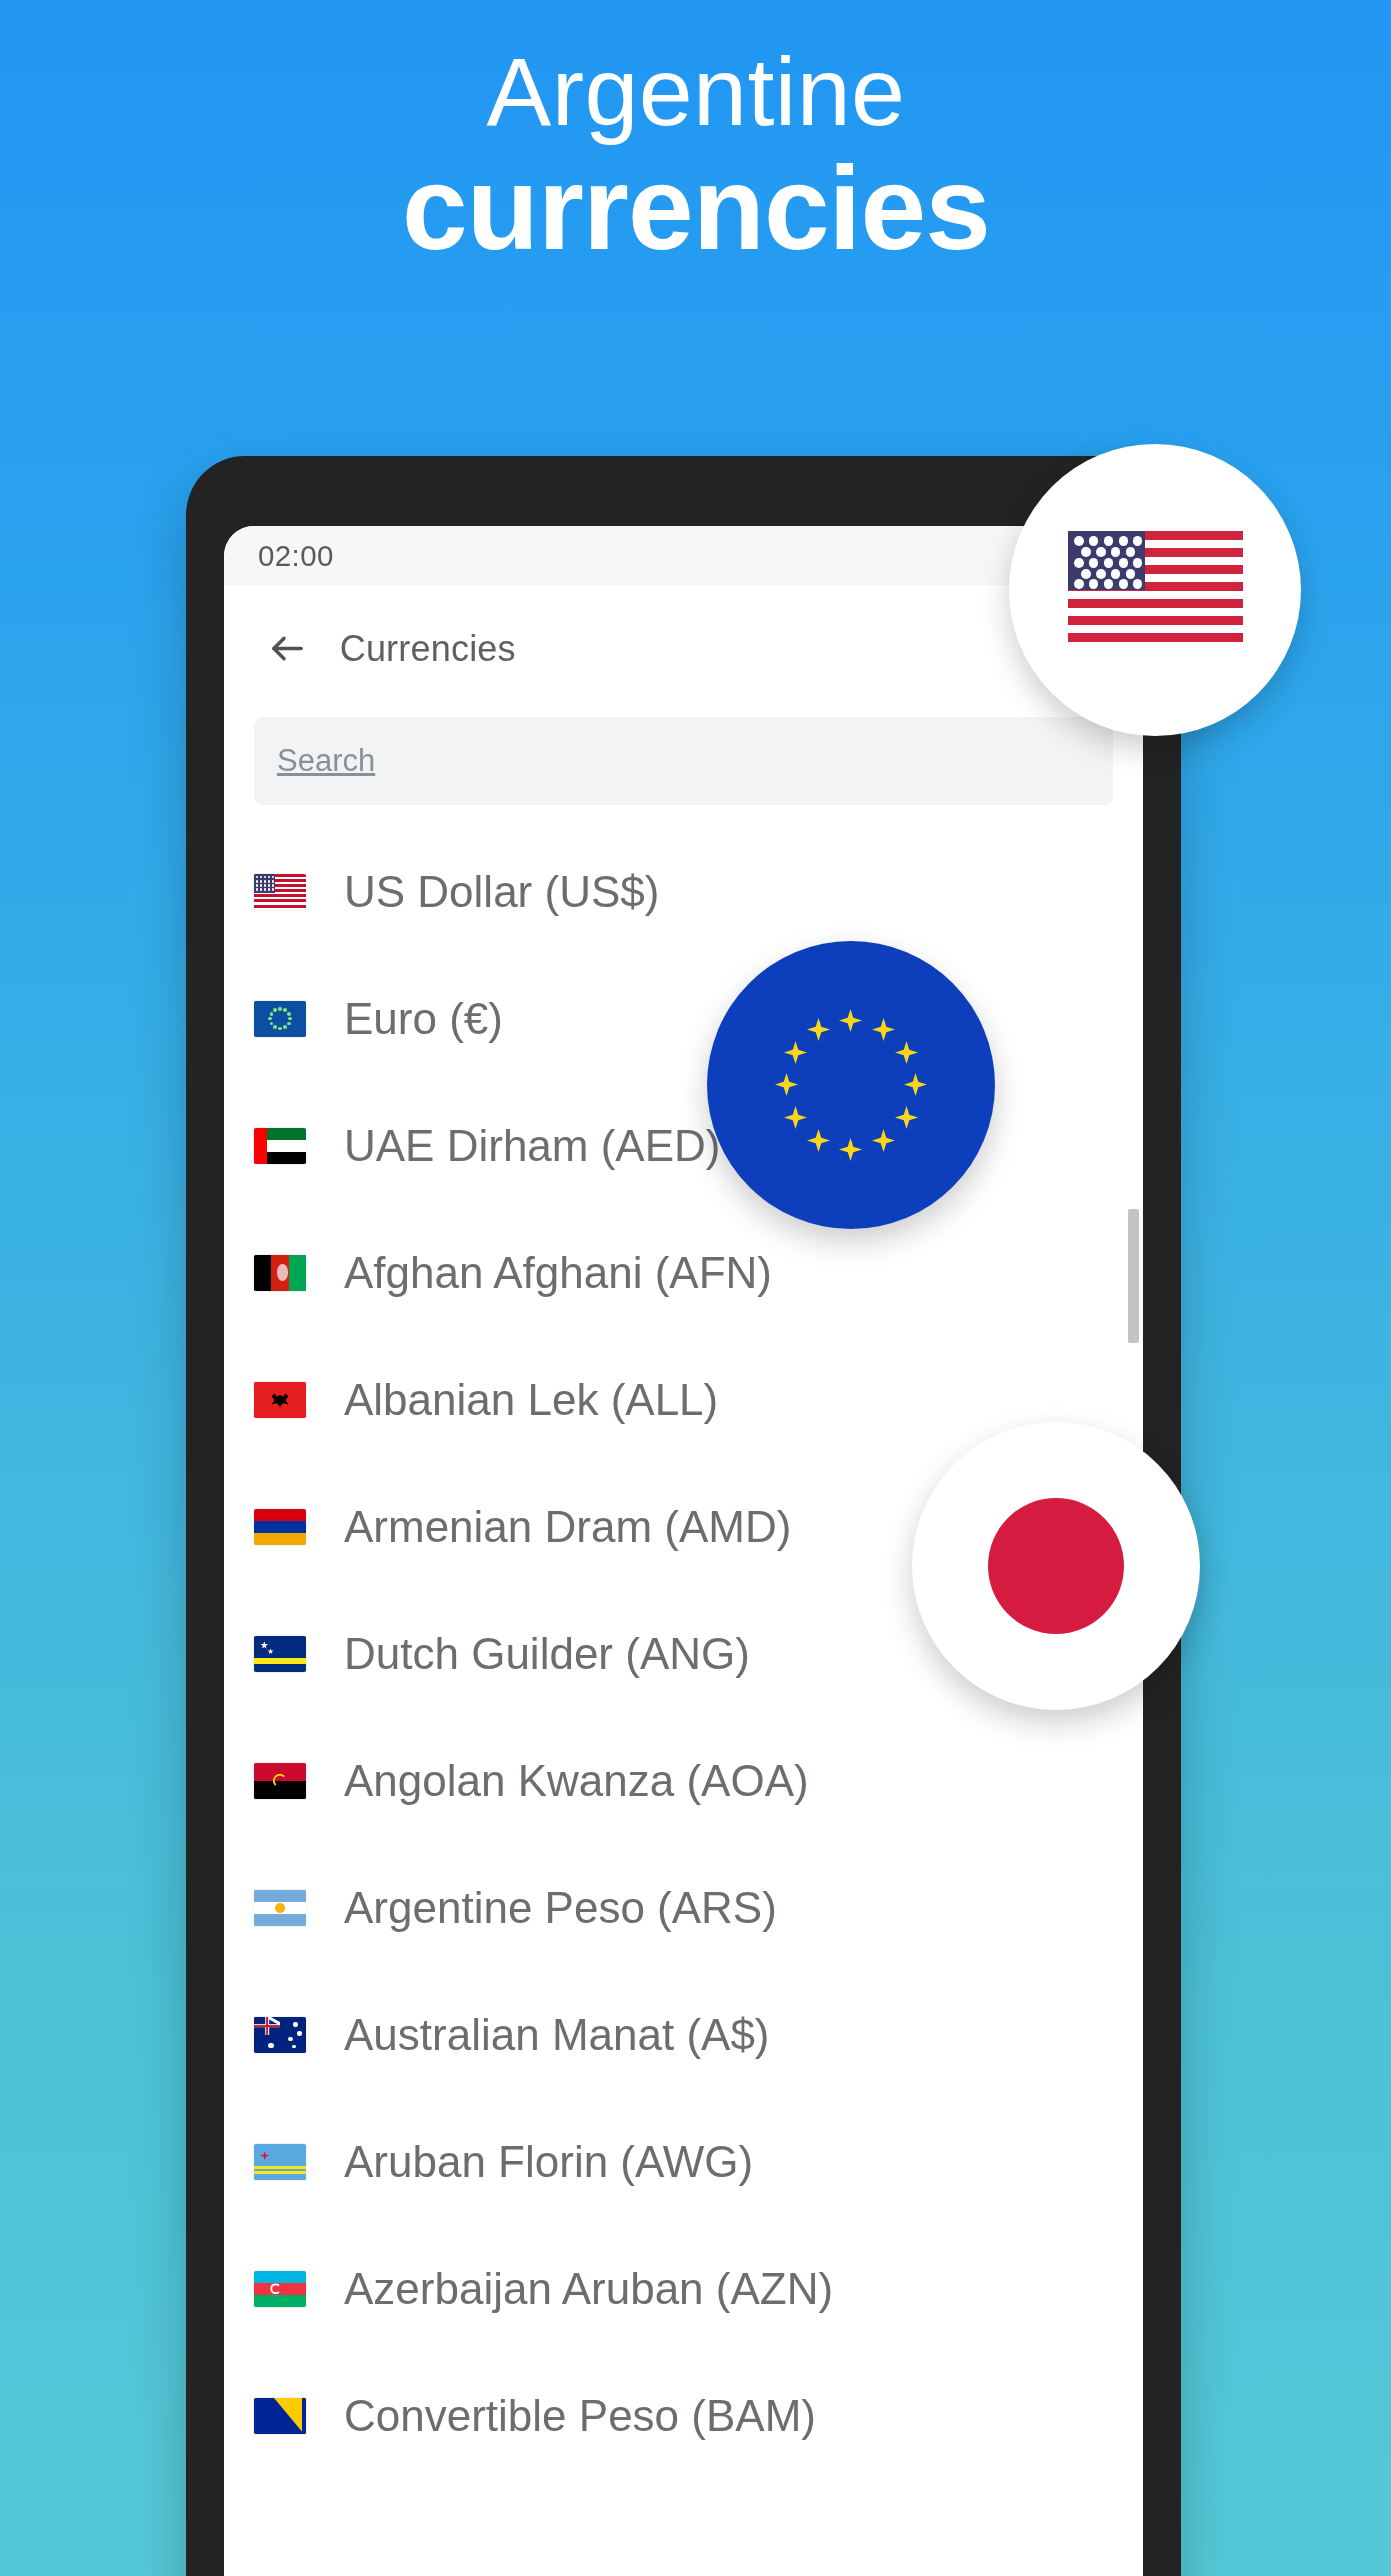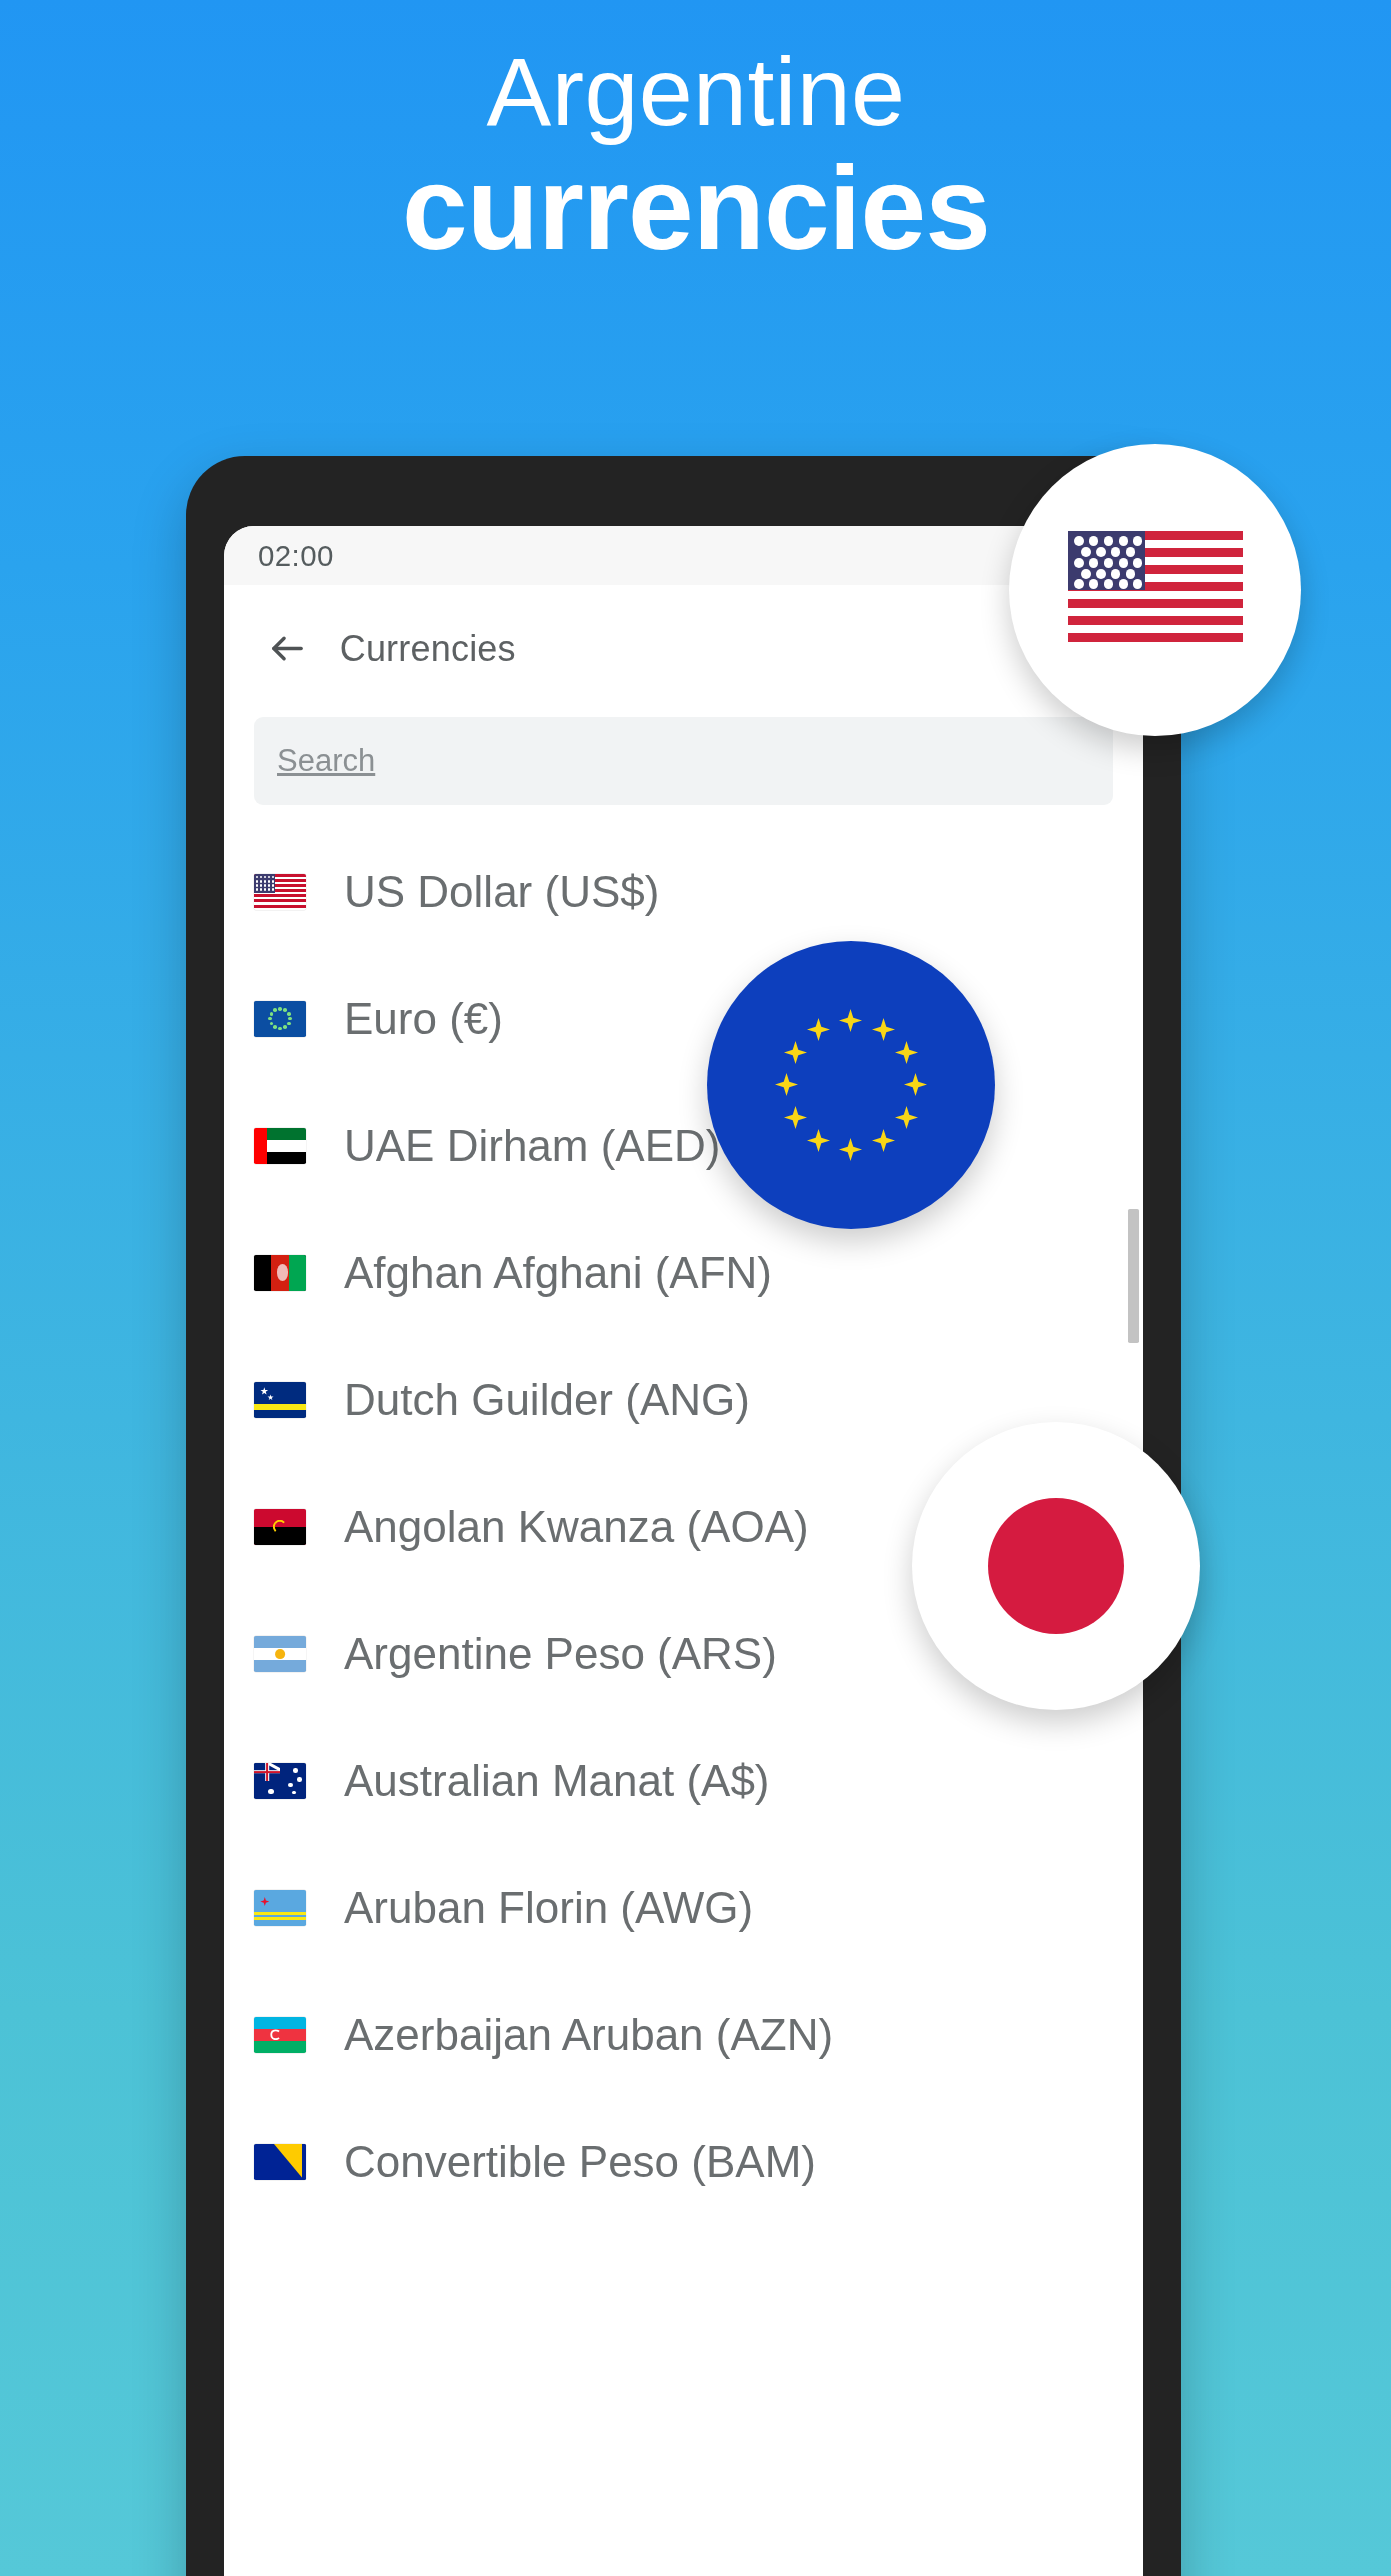--- a/index.html
+++ b/index.html
@@ -252,20 +252,34 @@
       </div>
       <div class="row">
         <span class="flag f-af">
             <i class="r"></i>
             <i class="g"></i>
             <i class="e"></i>
           </span>
         <span class="rowlabel">Afghan Afghani (AFN)</span>
       </div>
       <div class="row">
+        <span class="flag f-al">
+            <i class="eagle"></i>
+          </span>
+        <span class="rowlabel">Albanian Lek (ALL)</span>
+      </div>
+      <div class="row">
+        <span class="flag f-am">
+            <i class="a a1"></i>
+            <i class="a a2"></i>
+            <i class="a a3"></i>
+          </span>
+        <span class="rowlabel">Armenian Dram (AMD)</span>
+      </div>
+      <div class="row">
         <span class="flag f-cw">
             <i class="yb"></i>
             <i class="s1"></i>
             <i class="s2"></i>
           </span>
         <span class="rowlabel">Dutch Guilder (ANG)</span>
       </div>
       <div class="row">
         <span class="flag f-ao">
             <i class="bk"></i>

